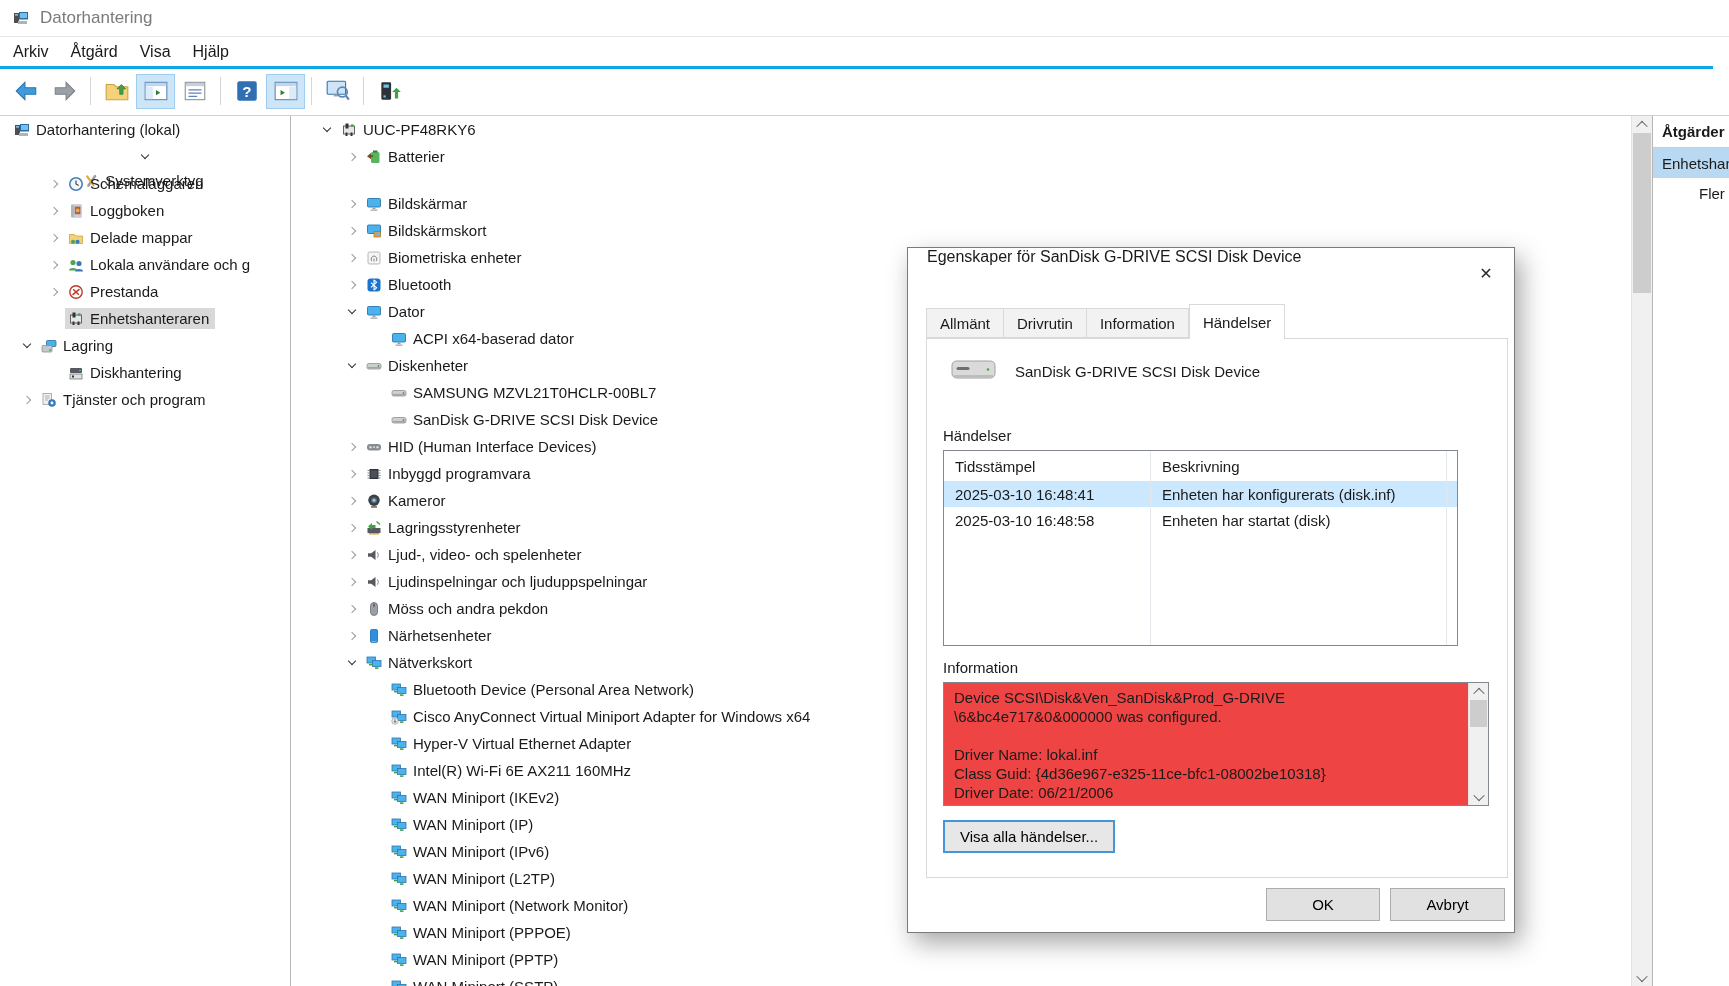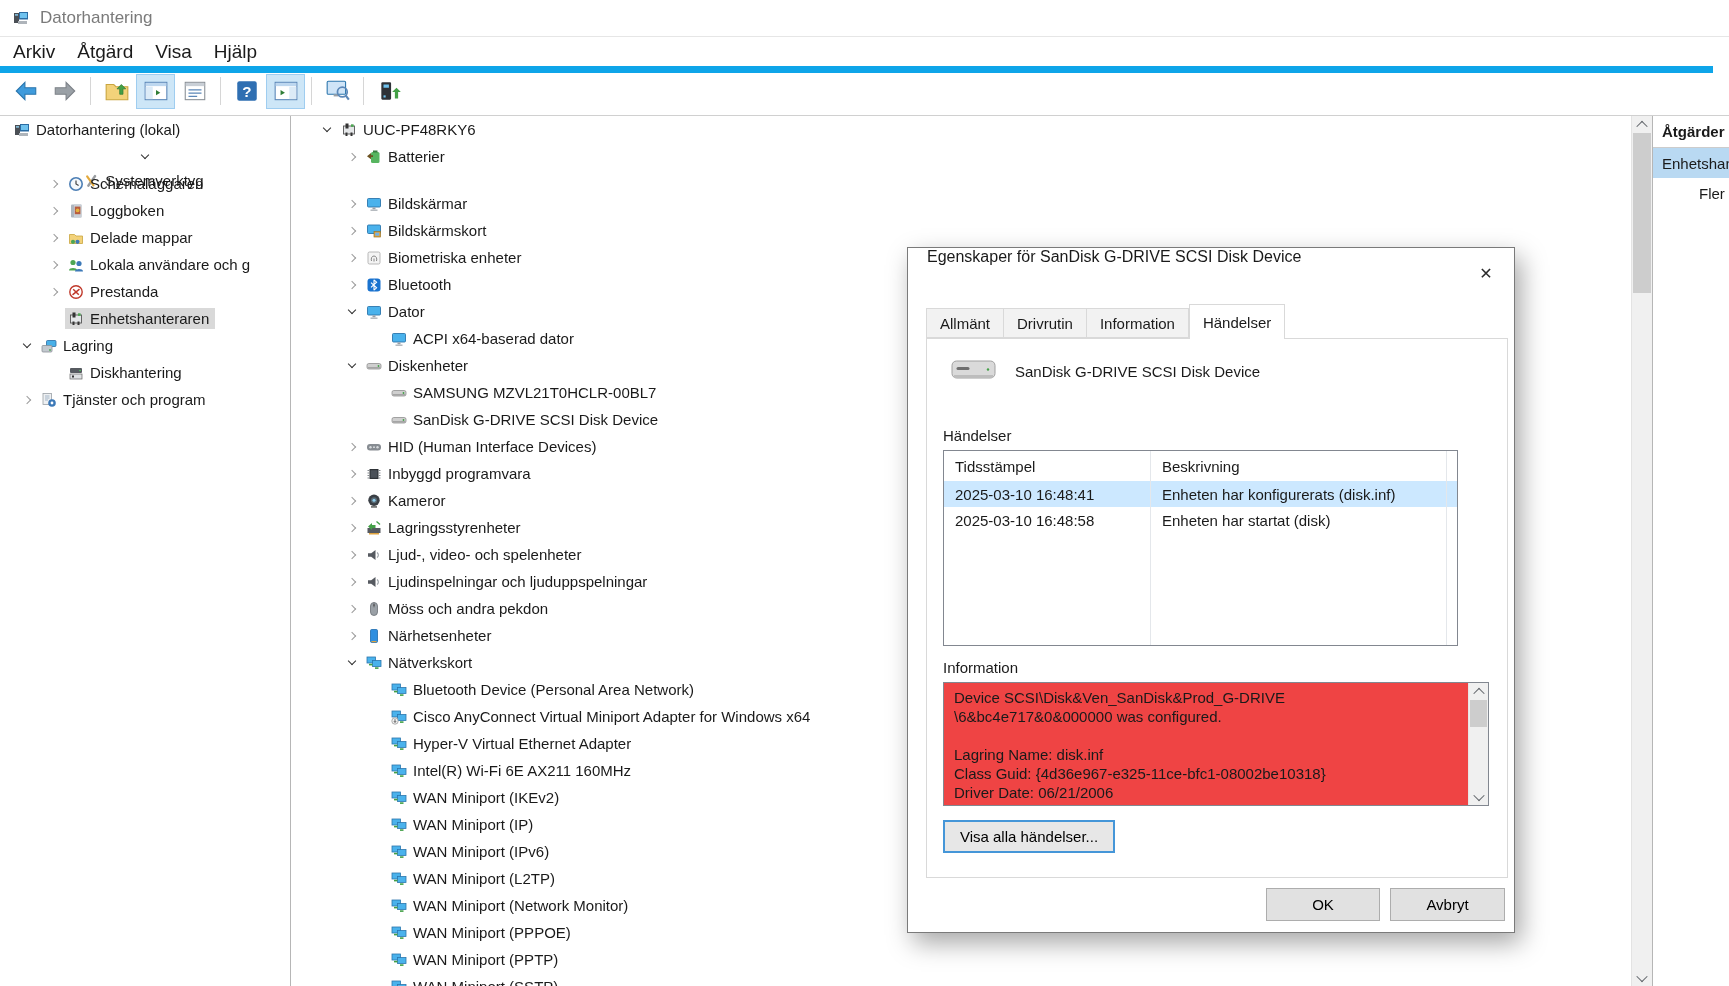--- a/index.html
+++ b/index.html
@@ -4,21 +4,21 @@
 <style>
   html,body{margin:0;padding:0;}
   body{position:relative;width:1729px;height:986px;background:#fff;overflow:hidden;
        font-family:"Liberation Sans",sans-serif;color:#1a1a1a;}
   svg{display:block}
   
   .titlebar{position:absolute;left:0;top:0;right:0;height:36px;display:flex;align-items:center;
             padding-left:12px;gap:10px;border-bottom:1px solid #e6e6e6;}
   .titlebar .title{font-size:17px;color:#7a7a7a;}
   .menubar{position:absolute;top:37px;left:0;right:16px;height:29px;display:flex;align-items:center;
-           padding-left:2px;font-size:19px;border-bottom:7px solid #0ea5e9;}
+           padding-left:2px;font-size:16px;border-bottom:3px solid #0ea5e9;}
   .menu-item{padding:4px 11px;}
   .toolbar{position:absolute;top:67px;left:0;right:0;height:48px;display:flex;align-items:center;padding-left:6px;}
   .tbtn{width:37px;height:33px;display:flex;align-items:center;justify-content:center;border:1px solid transparent;}
   .tbtn.active{background:#cde6f7;border-color:#9fcdf0;}
   .tsep{width:1px;height:28px;background:#d6d6d6;margin:0 6px;}
   
   .main{position:absolute;top:115px;left:0;right:0;bottom:0;border-top:1px solid #d0d0d0;}
   .pane{position:absolute;top:0;bottom:0;background:#fff;overflow:hidden;}
   .pane.left{left:0;width:290px;border-right:1px solid #b6b6b6;}
   .pane.center{left:291px;width:1361px;border-right:1px solid #b6b6b6;}
@@ -854,21 +854,21 @@
         </div>
     </div>
 
     <div class="sec-label info">Information</div>
 
     <div class="ibox">
       <div class="ilines" id="ilines">
           <div class="iline">Device SCSI\Disk&amp;Ven_SanDisk&amp;Prod_G-DRIVE</div>
           <div class="iline">\6&amp;bc4e717&amp;0&amp;000000 was configured.</div>
           <div class="iline">&nbsp;</div>
-          <div class="iline">Lagring Name: disk.inf</div>
+          <div class="iline">Driver Name: lokal.inf</div>
           <div class="iline">Class Guid: {4d36e967-e325-11ce-bfc1-08002be10318}</div>
           <div class="iline">Driver Date: 06/21/2006</div>
         </div>
       <div class="ibox-sb">
         <div class="sb-btn up">
             <span class="sb-ch u"></span>
           </div>
         <div class="sb-thumb"></div>
         <div class="sb-btn down">
             <span class="sb-ch d"></span>

